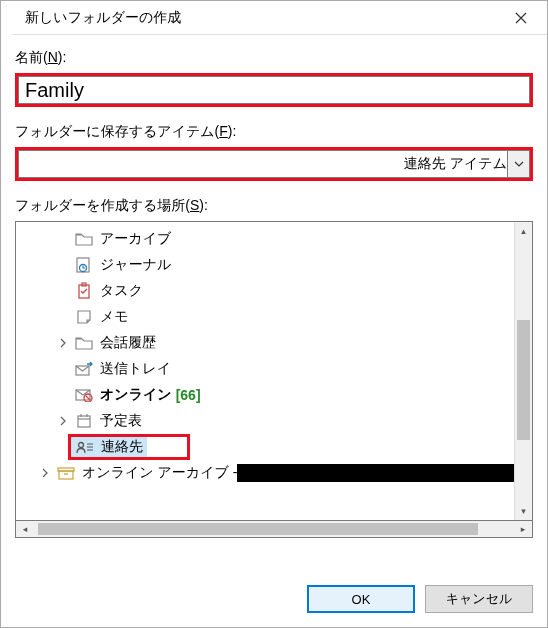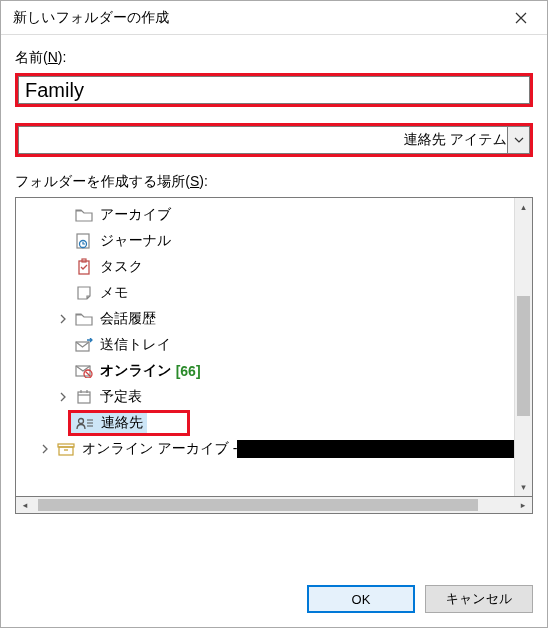--- a/index.html
+++ b/index.html
@@ -13,20 +13,21 @@
     }
     .window { width: 100%; height: 100%; border: 1px solid #aaa; background: #fff; display: flex; flex-direction: column; }
     .titlebar {
       height: 34px;
       display: flex;
       align-items: center;
       justify-content: space-between;
       padding: 0 4px 0 12px;
       border-bottom: 1px solid #ddd;
       font-size: 14px;
+      margin-left: 12px;
     }
     .titlebar .close {
       width: 44px; height: 30px;
       display: flex; align-items: center; justify-content: center;
       cursor: pointer;
     }
     .close svg { width: 12px; height: 12px; }
     .content { padding: 14px 14px 0 14px; flex: 1; display: flex; flex-direction: column; }
     .label { margin-bottom: 6px; font-size: 14px; }
     .input-wrap { border: 3px solid #e81123; padding: 0; margin-bottom: 16px; }
@@ -105,20 +106,23 @@
 
   <div class="content">
 
     <div class="label">
       <span>名前(</span><u>N</u><span>):</span>
     </div>
     <div class="input-wrap">
       <input class="name-input" type="text" value="Family" style="">
     </div>
 
+    <div class="label">
+      <span>フォルダーに保存するアイテム(</span><u>F</u><span>):</span>
+    </div>
     <div class="select-wrap">
       <div class="select">
         <span>連絡先 アイテム</span>
         <div class="arrow">
           <svg width="10" height="6" viewBox="0 0 10 6">
               <path d="M1 1 L5 5 L9 1" stroke="#333" stroke-width="1.2" fill="none"></path>
             </svg>
         </div>
       </div>
     </div>

